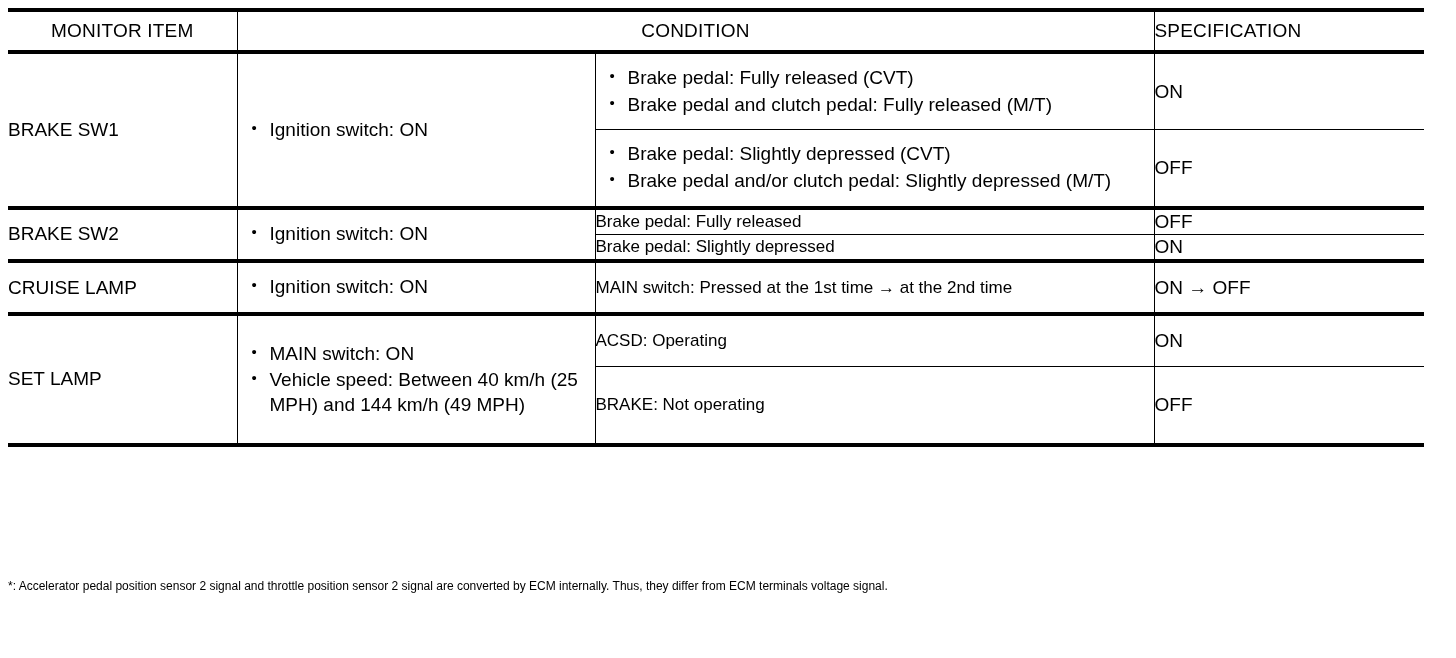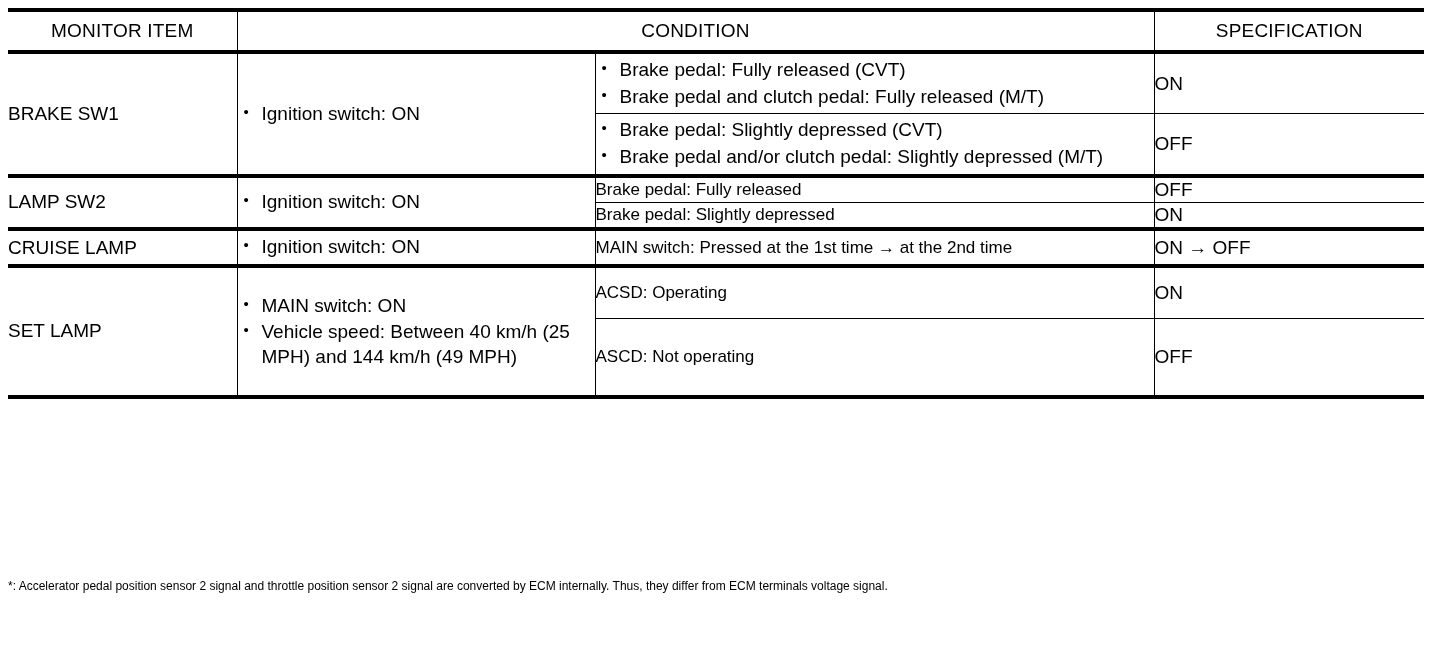--- a/index.html
+++ b/index.html
@@ -82,21 +82,21 @@
   }
   td.spec-cell {
     padding: 10px 10px 10px 14px;
     vertical-align: middle;
     font-size: 19px;
   }
 
   
   ul.bullets {
     list-style: none;
-    margin: 4px;
+    margin: 12px;
     padding: 0;
   }
   ul.bullets > li {
     position: relative;
     padding-left: 20px;
     margin: 0 0 2px 0;
     font-size: 19px;
     line-height: 1.30;
   }
   ul.bullets > li:last-child { margin-bottom: 0; }
@@ -138,21 +138,21 @@
         <col class="c-monitor">
         <col class="c-condleft">
         <col class="c-condright">
         <col class="c-spec">
       </colgroup>
       <tbody>
 
         <tr class="head-row rule-heavy-top rule-heavy-bot">
           <td class="head-monitor">MONITOR ITEM</td>
           <td class="vline-left" colspan="2" style="text-align:center;">CONDITION</td>
-          <td class="vline-left" style="text-align:center;">SPECIFICATION</td>
+          <td class="vline-left" style="text-align:left;">SPECIFICATION</td>
         </tr>
 
         <tr>
           <td class="monitor-cell" rowspan="2">BRAKE SW1</td>
           <td class="cond-left-cell vline-left" rowspan="2">
             <ul class="bullets">
               <li>Ignition switch: ON</li>
             </ul>
           </td>
           <td class="cond-right-cell vline-left rule-thin-bot">
@@ -167,21 +167,21 @@
           <td class="cond-right-cell vline-left">
             <ul class="bullets">
               <li>Brake pedal: Slightly depressed (CVT)</li>
               <li>Brake pedal and/or clutch pedal: Slightly depressed (M/T)</li>
             </ul>
           </td>
           <td class="spec-cell vline-left">OFF</td>
         </tr>
 
         <tr>
-          <td class="monitor-cell" rowspan="2">LAMP SW2</td>
+          <td class="monitor-cell" rowspan="2">BRAKE SW2</td>
           <td class="cond-left-cell vline-left" rowspan="2">
             <ul class="bullets">
               <li>Ignition switch: ON</li>
             </ul>
           </td>
           <td class="cond-right-cell vline-left rule-thin-bot">
             <div class="plain-line">Brake pedal: Fully released</div>
           </td>
           <td class="spec-cell vline-left rule-thin-bot">OFF</td>
         </tr>
@@ -213,21 +213,21 @@
               <li>Vehicle speed: Between 40 km/h (25 MPH) and 144 km/h (49 MPH)</li>
             </ul>
           </td>
           <td class="cond-right-cell vline-left rule-thin-bot" style="height:50px;">
             <div class="plain-line">ACSD: Operating</div>
           </td>
           <td class="spec-cell vline-left rule-thin-bot">ON</td>
         </tr>
         <tr class="rule-heavy-bot">
           <td class="cond-right-cell vline-left" style="height:76px;">
-            <div class="plain-line">ASCD: Not operating</div>
+            <div class="plain-line">BRAKE: Not operating</div>
           </td>
           <td class="spec-cell vline-left">OFF</td>
         </tr>
 
       </tbody>
     </table>
   </div>
 
   <div class="footnote">
     <p>*: Accelerator pedal position sensor 2 signal and throttle position sensor 2 signal are converted by ECM internally. Thus, they differ from ECM terminals voltage signal.</p>

